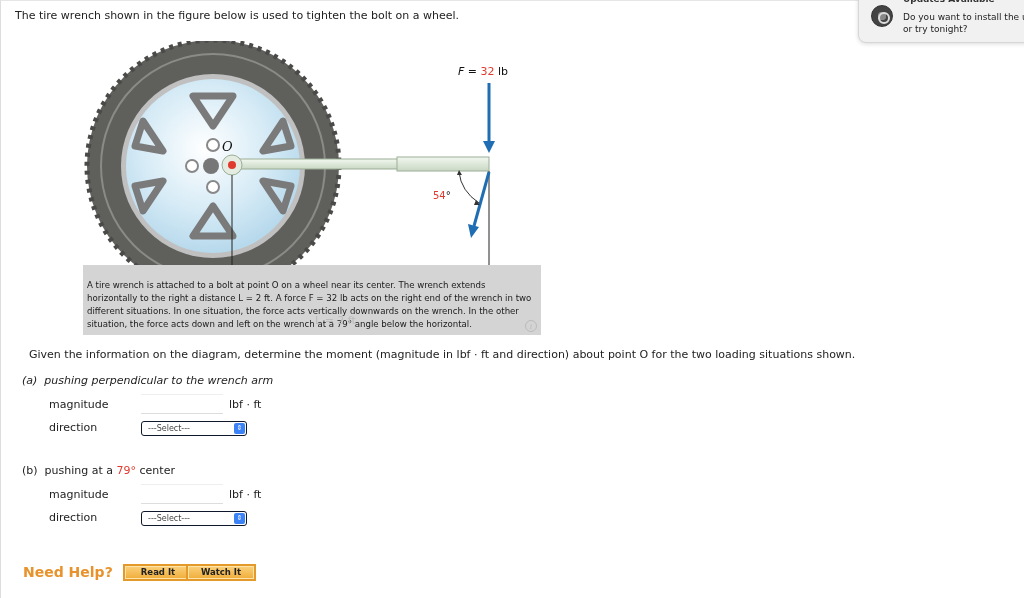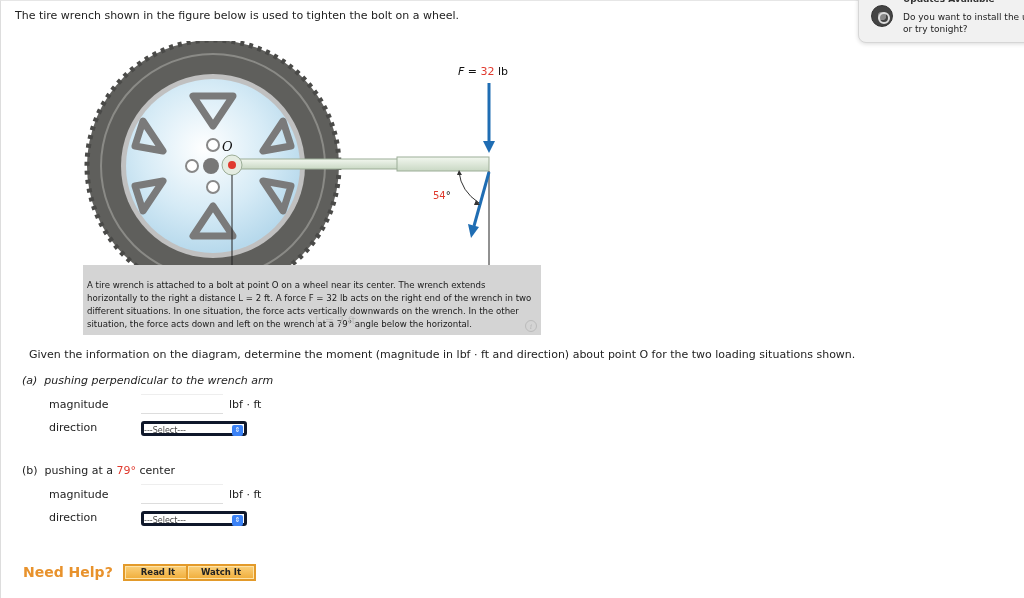--- a/index.html
+++ b/index.html
@@ -20,21 +20,21 @@
   .caption { position: absolute; left: 82px; top: 264px; width: 458px; height: 70px; background: #d4d4d4; font-size: 8.6px; line-height: 12.9px; padding: 14px 4px; color: #1a1a1a; }
   .info-icon { position: absolute; right: 4px; bottom: 3px; width: 12px; height: 12px; border: 1px solid #bbb; border-radius: 50%; color: #bbb; font-size: 8px; font-style: italic; text-align: center; line-height: 11px; font-family: "DejaVu Serif", serif; }
   .faint-L { position: absolute; left: 232px; top: 50px; font-size: 11px; color: #bbb; }
 
   
   .question { position: absolute; left: 15px; top: 347px; font-size: 11px; color: #222; margin-left: 13px; }
   .part-label { position: absolute; font-size: 11px; color: #222; }
   .row-label { position: absolute; font-size: 11px; color: #222; }
   .mag-input { position: absolute; width: 82px; height: 20px; border: none; border-bottom: 1px solid #ddd; border-top: 1px solid #eee; background: #fff; }
   .unit { position: absolute; font-size: 11px; color: #222; }
-  .select { position: absolute; width: 106px; height: 15px; border: 3px solid #0f172a; border-radius: 3px; background: #fff; font-size: 8px; color: #444; line-height: 13px; }
+  .select { position: absolute; width: 106px; height: 15px; border: 1px solid #0f172a; border-radius: 3px; background: #fff; font-size: 8px; color: #444; padding-left: 6px; line-height: 13px; }
   .select-arrow { position: absolute; right: 1px; top: 1px; width: 11px; height: 11px; background: #3b82f6; border-radius: 2px; color: #fff; font-size: 7px; line-height: 11px; text-align: center; }
   .red { color: #e03a2e; }
 
   .need-help { position: absolute; left: 22px; top: 563px; font-size: 14px; font-weight: bold; color: #e8922c; }
   .help-btn { position: absolute; top: 563px; height: 17px; background: linear-gradient(#fbd07a, #f0ad3a); border: 2px solid #e39a2a; box-shadow: inset 0 0 0 1px #fde3a7; font-size: 8.5px; font-weight: bold; color: #222; text-align: center; line-height: 13px; }
 </style>
 </head>
 <body>
 
 <div class="page">

